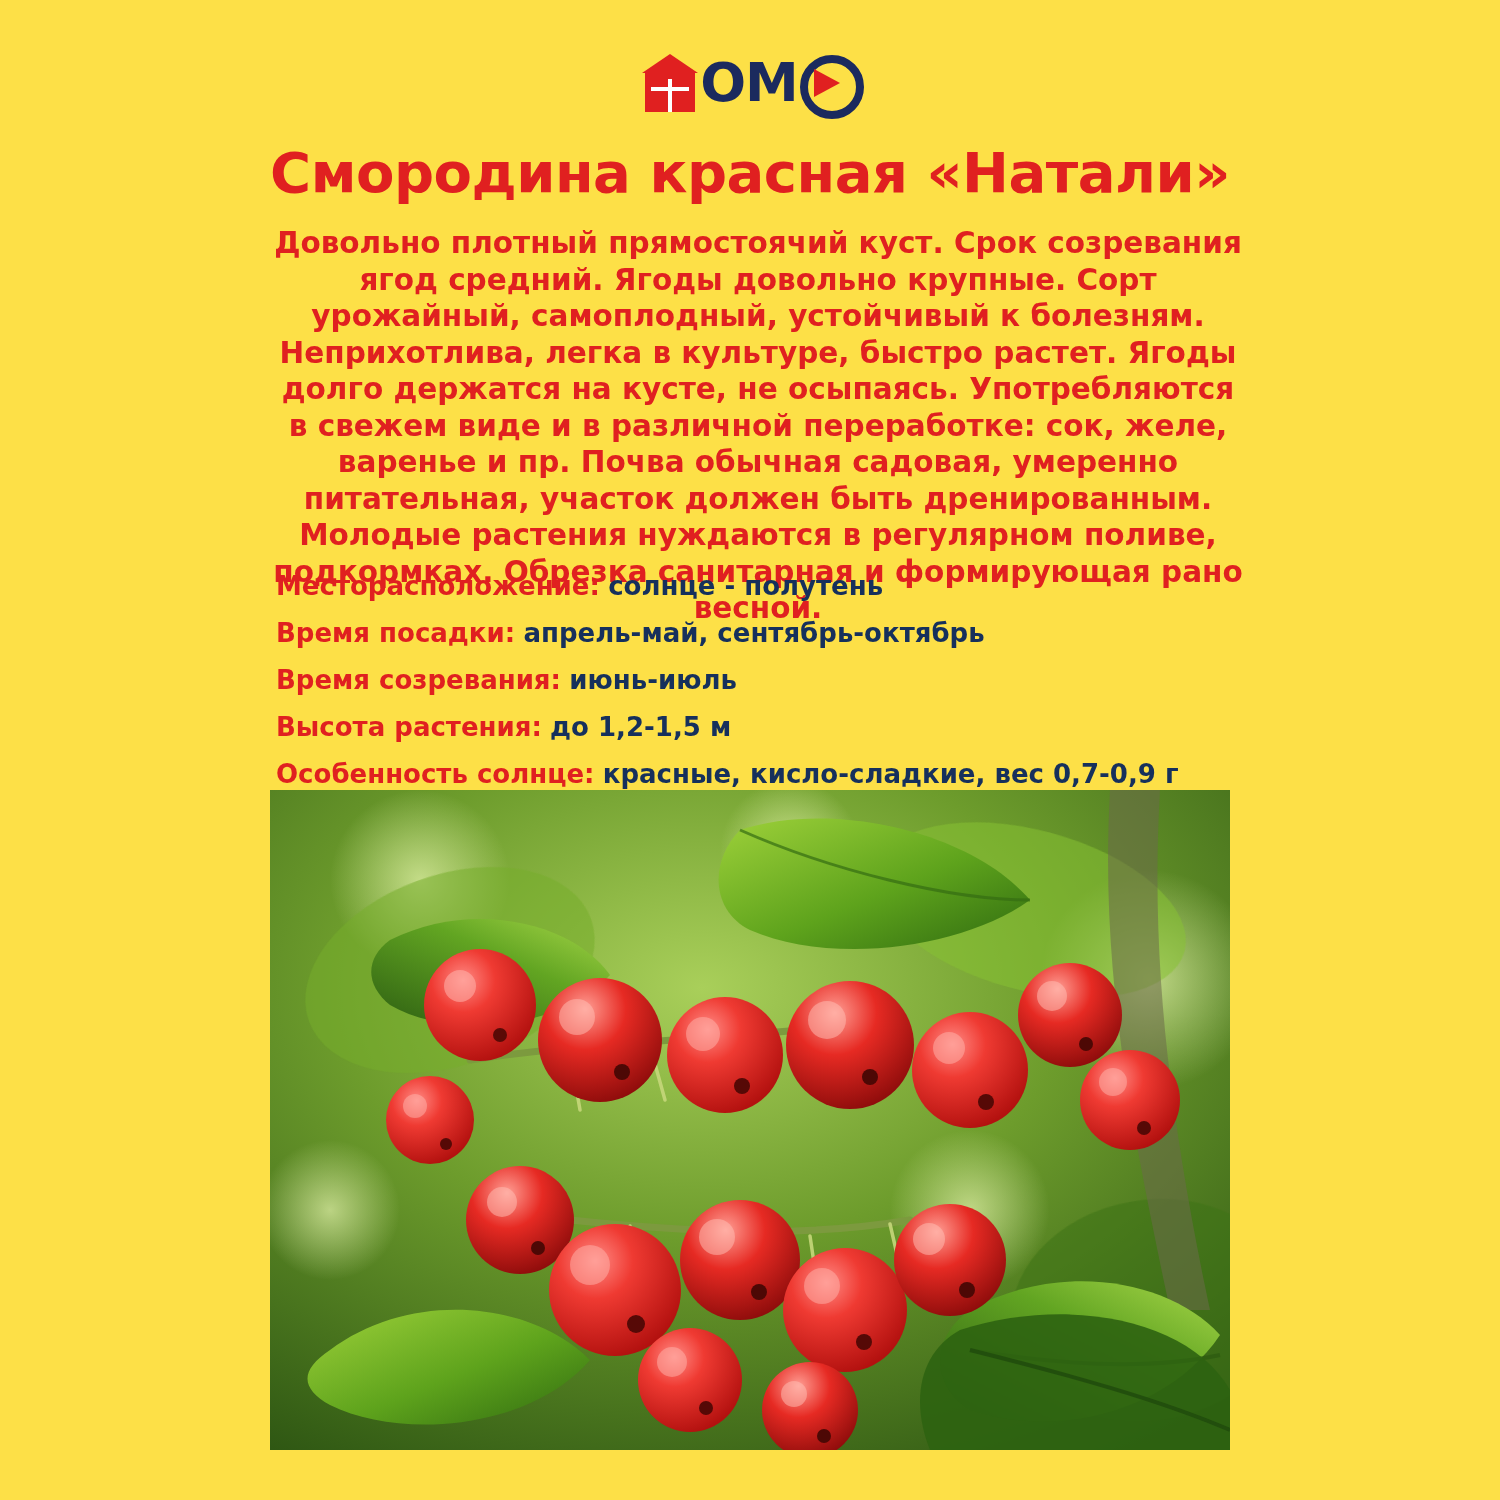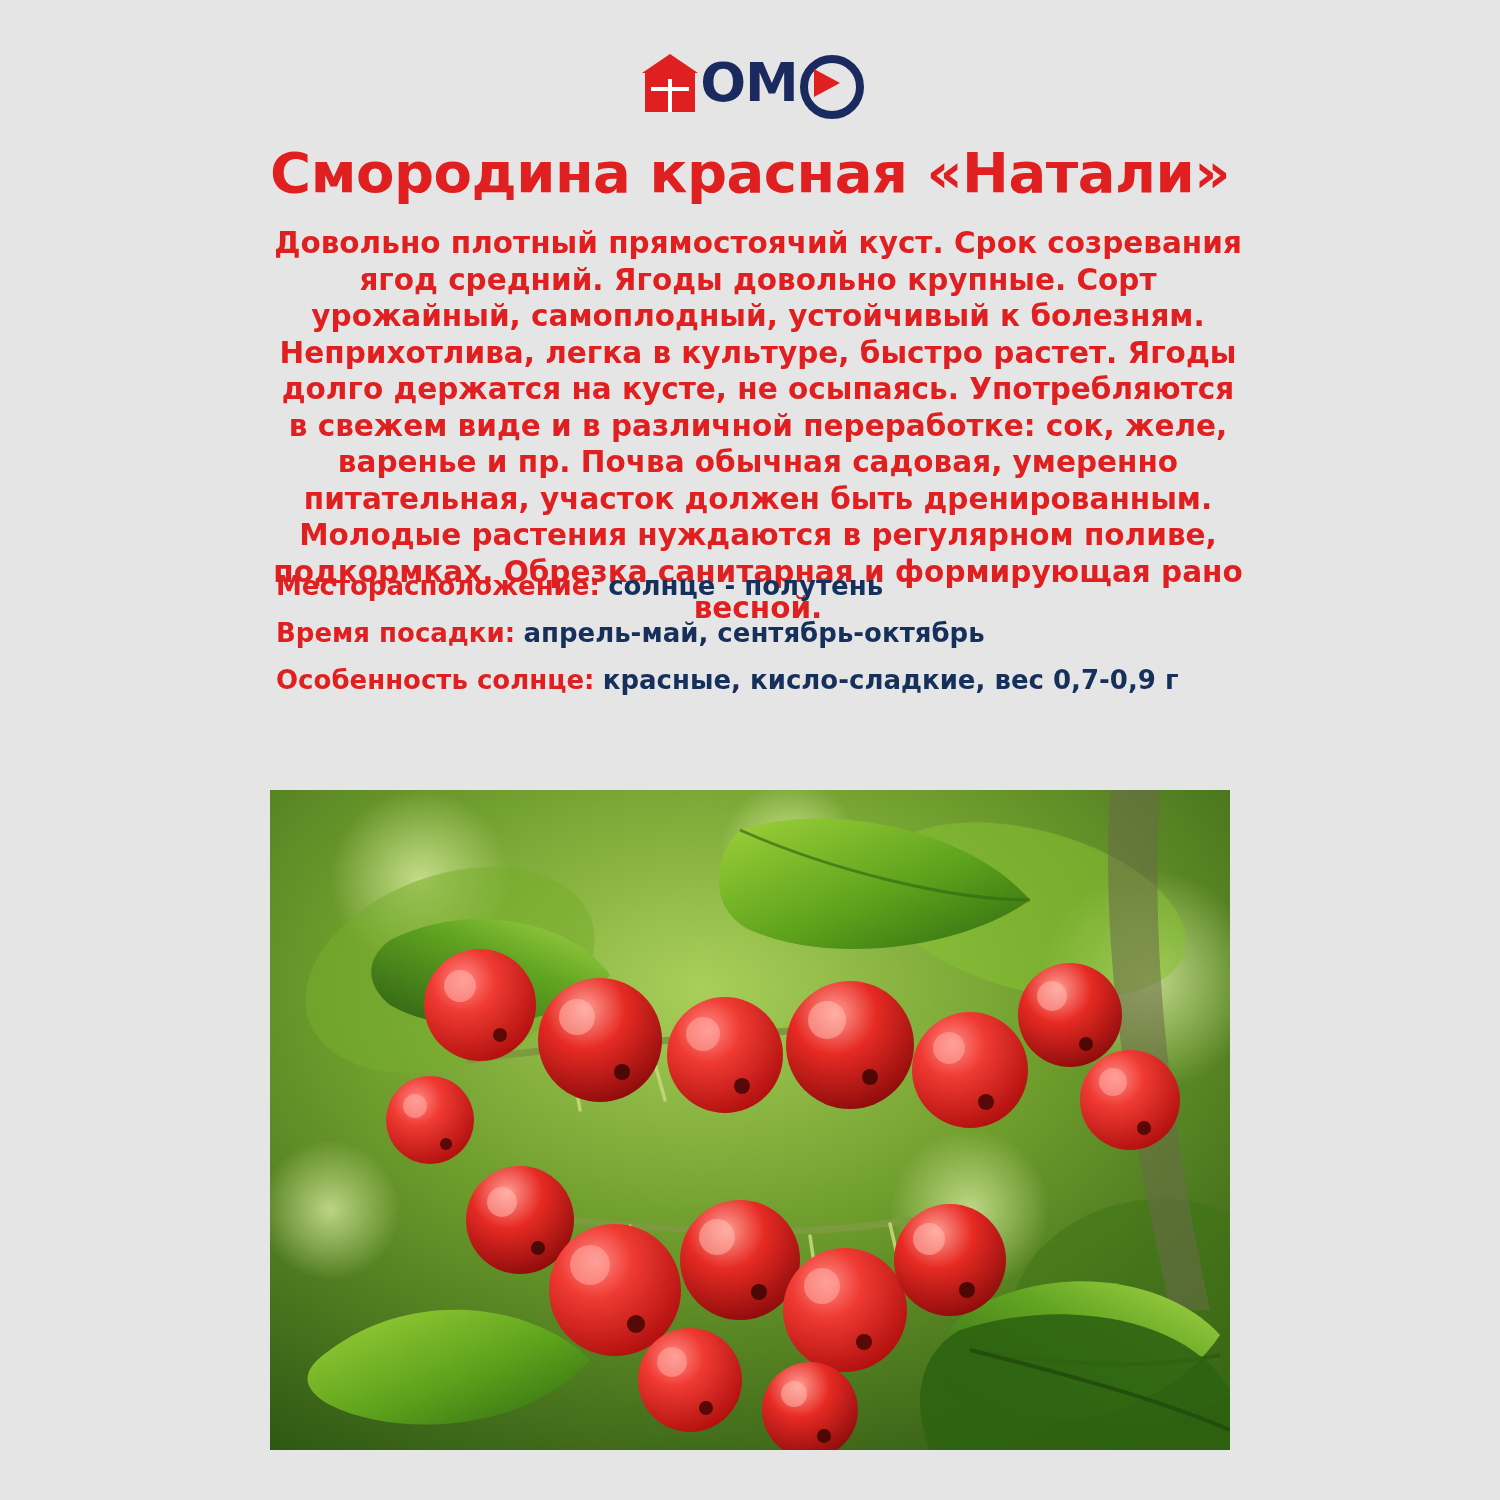--- a/index.html
+++ b/index.html
@@ -10,21 +10,21 @@
   body {
     width: 1500px;
     height: 1500px;
     font-family: "Liberation Sans", sans-serif;
     overflow: hidden;
   }
   .page {
     position: relative;
     width: 1500px;
     height: 1500px;
-    background: #e5e5e5;
+    background: #fde047;
     box-sizing: border-box;
   }
 
   
   .logo-wrap {
     position: absolute;
     top: 52px;
     left: 0;
     width: 1500px;
     display: flex;
@@ -205,20 +205,28 @@
   <div class="description">Довольно плотный прямостоячий куст. Срок созревания ягод средний. Ягоды довольно крупные. Сорт урожайный, самоплодный, устойчивый к болезням. Неприхотлива, легка в культуре, быстро растет. Ягоды долго держатся на кусте, не осыпаясь. Употребляются в свежем виде и в различной переработке: сок, желе, варенье и пр. Почва обычная садовая, умеренно питательная, участок должен быть дренированным. Молодые растения нуждаются в регулярном поливе, подкормках. Обрезка санитарная и формирующая рано весной.</div>
 
   <div class="specs">
     <div class="spec-row">
       <span class="spec-label">Месторасположение:</span>
       <span class="spec-value">солнце - полутень</span>
     </div>
     <div class="spec-row">
       <span class="spec-label">Время посадки:</span>
       <span class="spec-value">апрель-май, сентябрь-октябрь</span>
+    </div>
+    <div class="spec-row">
+      <span class="spec-label">Время созревания:</span>
+      <span class="spec-value">июнь-июль</span>
+    </div>
+    <div class="spec-row">
+      <span class="spec-label">Высота растения:</span>
+      <span class="spec-value">до 1,2-1,5 м</span>
     </div>
     <div class="spec-row">
       <span class="spec-label">Особенность солнце:</span>
       <span class="spec-value">красные, кисло-сладкие, вес 0,7-0,9 г</span>
     </div>
   </div>
 
   <div class="photo">
     <svg viewBox="0 0 960 660" xmlns="http://www.w3.org/2000/svg">
       <defs>

